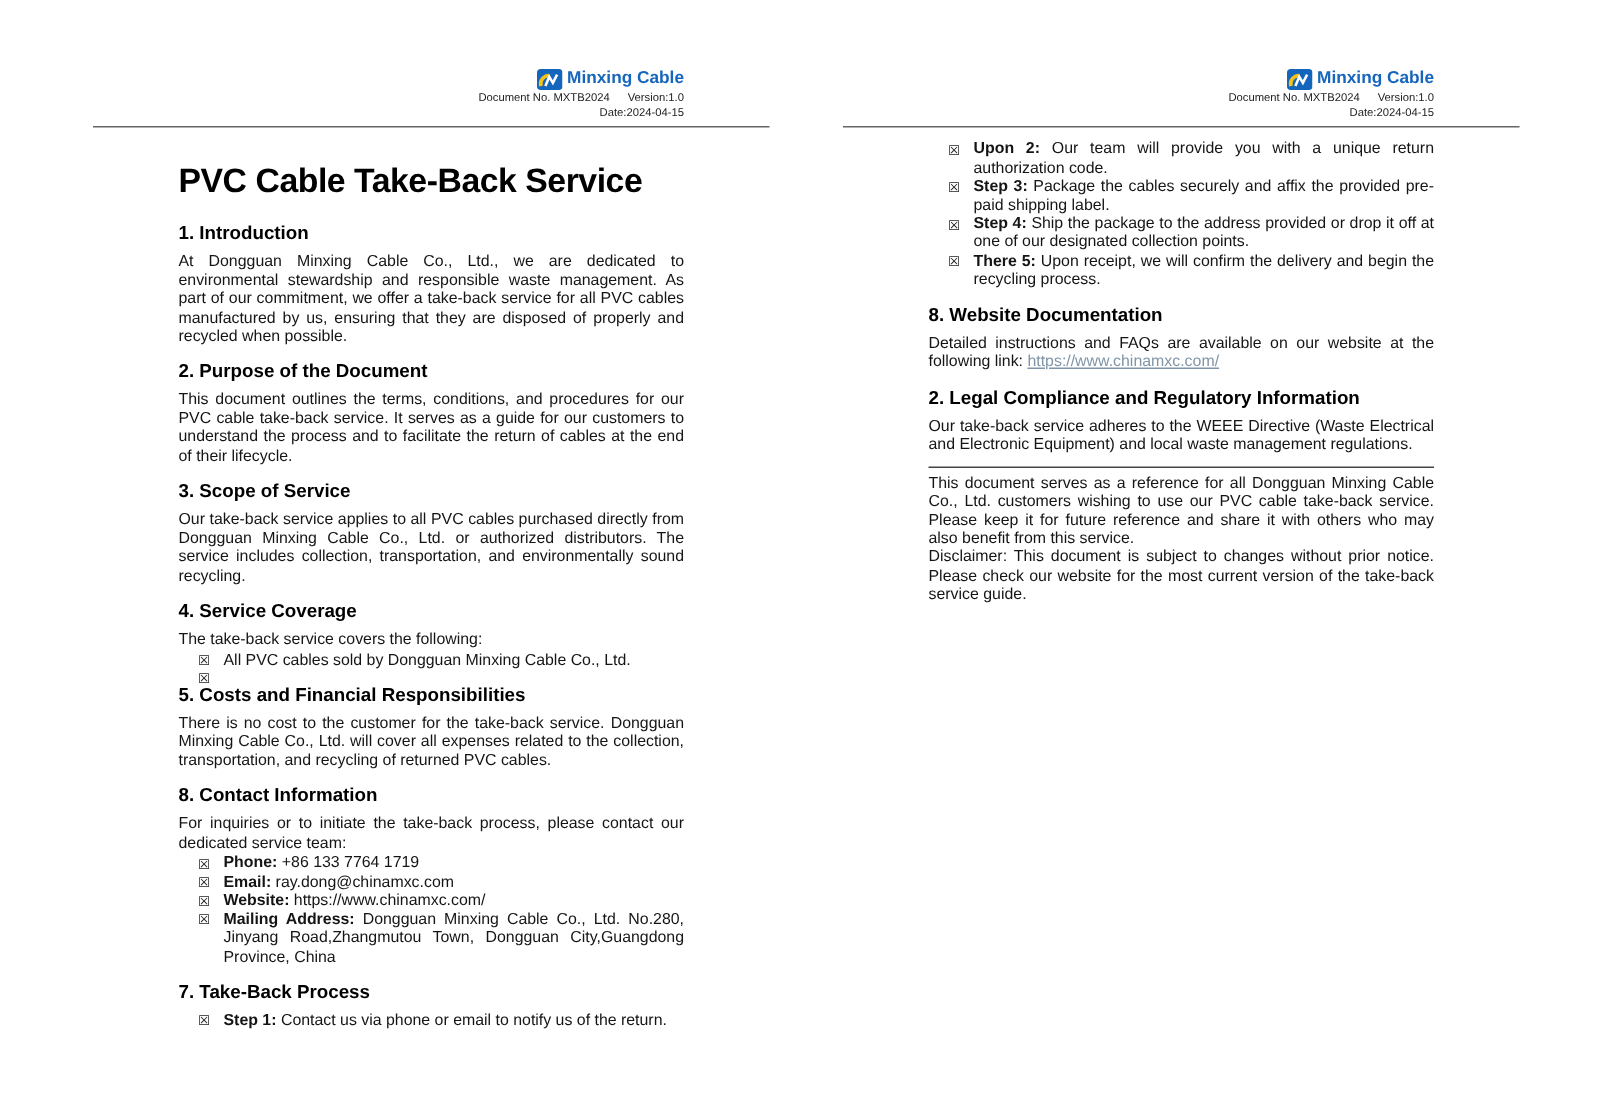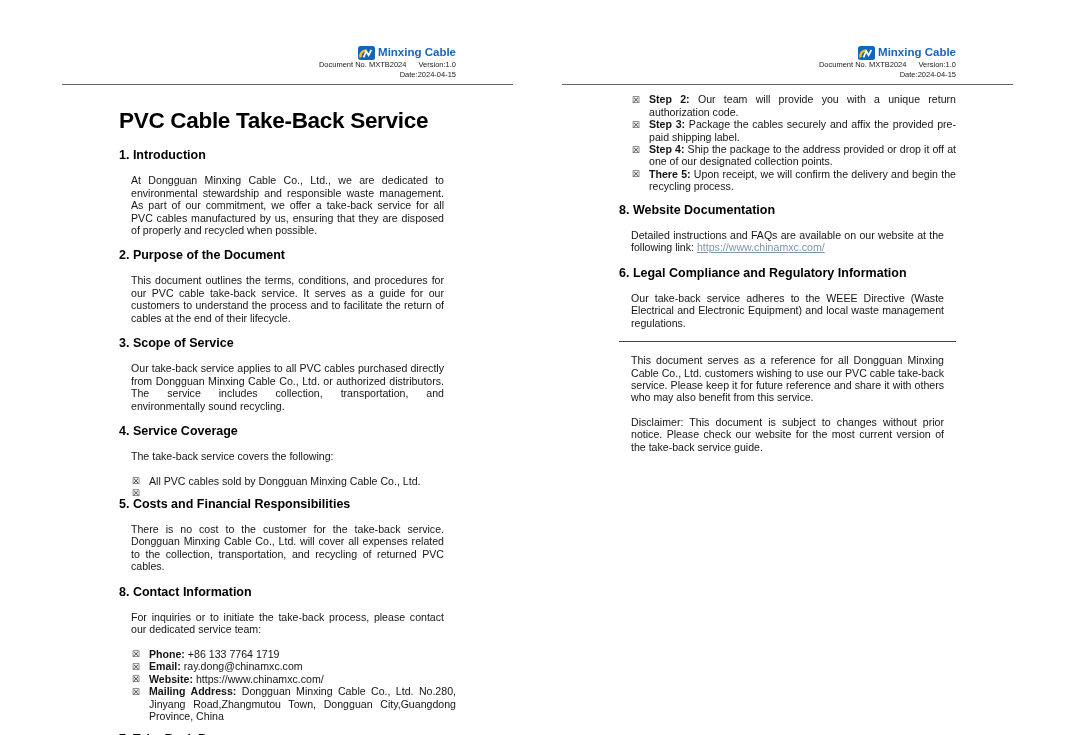--- a/index.html
+++ b/index.html
@@ -15,21 +15,21 @@
   .logo-row{display:flex;justify-content:flex-end;align-items:center;gap:3px;
     font-size:11.5px;font-weight:bold;color:#1666bb;line-height:15px;}
   .logo-row svg{display:block;}
   .docinfo{font-size:7.5px;line-height:9.6px;color:#222;}
   .docinfo .ver{margin-left:12px;text-align:center;}
   .header-rule{border:none;border-top:1px solid #666;margin:5px 0 0 0;height:0;}
   .content{width:337px;margin:0 auto;}
   .content--right{padding-top:7px;}
   .title{font-size:22.5px;font-weight:bold;letter-spacing:-0.3px;margin:23px 0 14px 0;color:#000;}
   .heading{font-size:12.5px;font-weight:bold;margin:10px 0 6px 0;color:#000;}
-  .para{font-size:10.6px;line-height:12.45px;text-align:justify;margin:12px;color:#151515;}
+  .para{font-size:10.6px;line-height:12.45px;text-align:justify;margin:0;color:#151515;}
   .bullets{margin:1px 0 0 0;}
   .bullet{position:relative;padding-left:30px;font-size:10.6px;line-height:12.45px;
     text-align:justify;color:#151515;}
   .marker{position:absolute;left:13px;top:0.5px;font-size:9px;color:#222;}
   .b{font-weight:bold;}
   .link{color:#8095a8;text-decoration:underline;cursor:pointer;}
   .rule{border:none;border-top:1px solid #444;margin:8px 0 4px 0;height:0;}
 </style>
 </head>
 <body>
@@ -92,26 +92,26 @@
         </svg>
       </span>
       <span>Minxing Cable</span>
     </div>
     <div class="docinfo"><span>Document No. MXTB2024</span><span class="ver">Version:1.0</span></div>
     <div class="docinfo">Date:2024-04-15</div>
   </div>
   <hr class="header-rule">
   <div class="content content--right">
       <div class="bullets">
-        <div class="bullet"><span class="marker">☒</span><span class="b">Step 2:</span><span> Our team will provide you with a unique return authorization code.</span></div>
+        <div class="bullet"><span class="marker">☒</span><span class="b">Upon 2:</span><span> Our team will provide you with a unique return authorization code.</span></div>
         <div class="bullet"><span class="marker">☒</span><span class="b">Step 3:</span><span> Package the cables securely and affix the provided pre-paid shipping label.</span></div>
         <div class="bullet"><span class="marker">☒</span><span class="b">Step 4:</span><span> Ship the package to the address provided or drop it off at one of our designated collection points.</span></div>
         <div class="bullet"><span class="marker">☒</span><span class="b">There 5:</span><span> Upon receipt, we will confirm the delivery and begin the recycling process.</span></div>
       </div>
       <div class="heading">8. Website Documentation</div>
       <div class="para"><span>Detailed instructions and FAQs are available on our website at the following link: </span><a class="link" href="#">https://www.chinamxc.com/</a></div>
-      <div class="heading">6. Legal Compliance and Regulatory Information</div>
+      <div class="heading">2. Legal Compliance and Regulatory Information</div>
       <div class="para"><span>Our take-back service adheres to the WEEE Directive (Waste Electrical and Electronic Equipment) and local waste management regulations.</span></div>
       <hr class="rule">
       <div class="para"><span>This document serves as a reference for all Dongguan Minxing Cable Co., Ltd. customers wishing to use our PVC cable take-back service. Please keep it for future reference and share it with others who may also benefit from this service.</span></div>
       <div class="para"><span>Disclaimer: This document is subject to changes without prior notice. Please check our website for the most current version of the take-back service guide.</span></div>
     </div>
 </div>
 
 </body></html>

